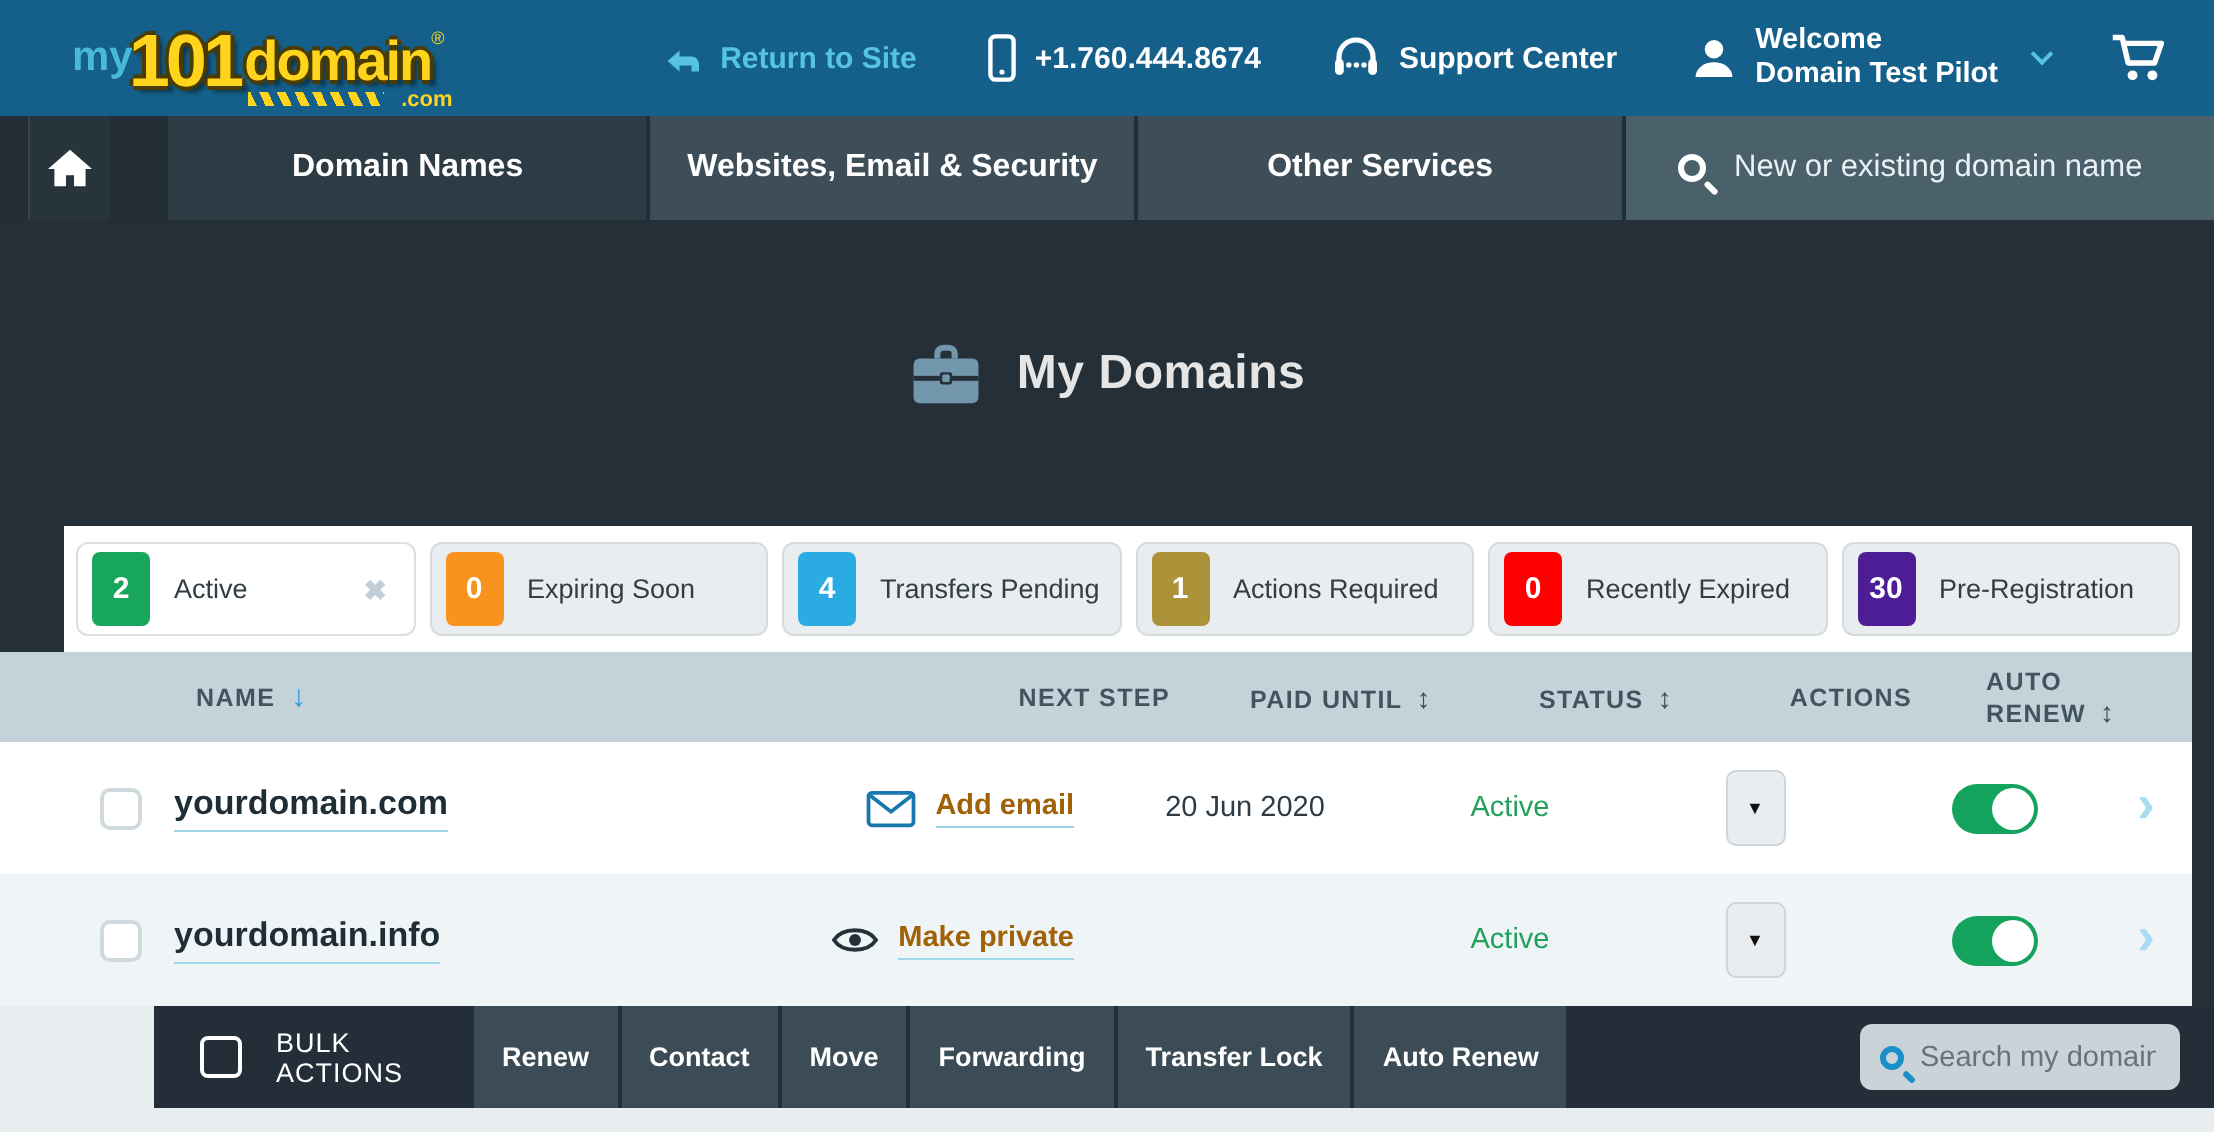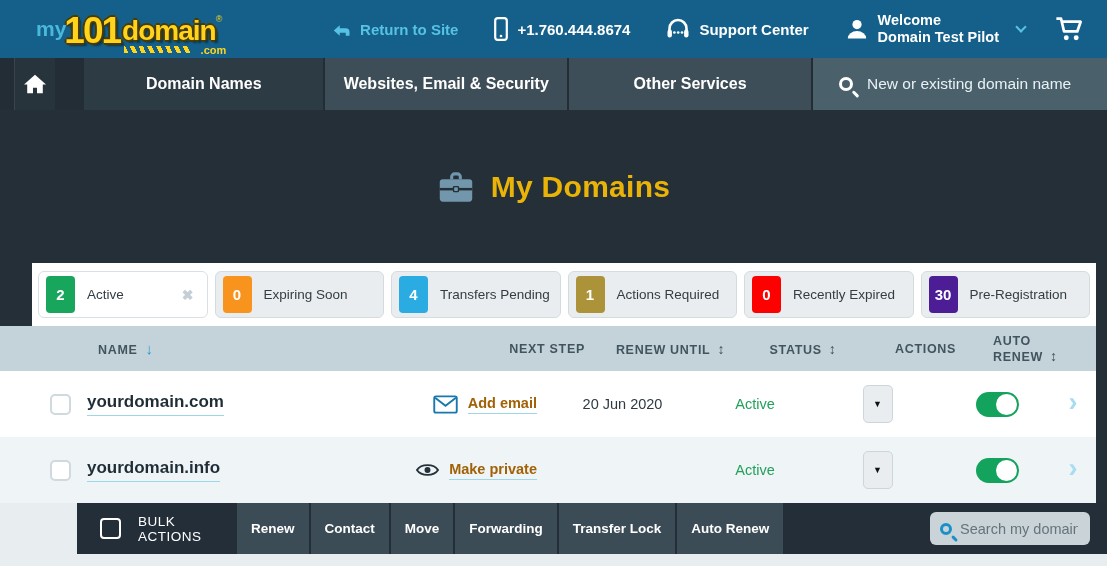--- a/index.html
+++ b/index.html
@@ -40,21 +40,21 @@
   .nav-search input::placeholder { color:#e9f1f5; opacity:1; }
 
   .mag { position:relative; display:inline-block; width:14px; height:14px; border:3px solid #fff; border-radius:50%; flex:none; }
   .mag::after { content:""; position:absolute; width:3.2px; height:8px; background:#fff; border-radius:2px;
            transform:rotate(-45deg); left:12px; top:10px; }
   .mag.blue { border-color:#1b90c8; } .mag.blue::after { background:#1b90c8; }
   .mag.sm { width:12px; height:12px; border-width:3px; } .mag.sm::after { height:7px; left:10px; top:9px; }
 
   
   .hero { height:153px; display:flex; align-items:center; justify-content:center; gap:16px; }
-  .hero h1 { color:#eab308; font-size:30px; font-weight:600; letter-spacing:.3px; }
+  .hero h1 { color:#e5e5e5; font-size:24px; font-weight:600; letter-spacing:.3px; }
 
   
   .chips { height:63px; margin:0 11px 0 32px; background:#fff; display:flex; align-items:center; padding:0 6px; gap:7px; }
   .chip { flex:1; height:47px; border-radius:6px; background:#e9edf0; border:1px solid #d4dce0; display:flex; align-items:center; cursor:pointer; }
   .chip.sel { background:#fff; border-color:#d9e0e5; }
   .badge { width:29px; height:37px; margin-left:7px; border-radius:4px; color:#fff; font-size:15px; font-weight:700;
            display:flex; align-items:center; justify-content:center; }
   .c0 .badge{background:#17a65b;} .c1 .badge{background:#f8941d;} .c2 .badge{background:#2aace2;}
   .c3 .badge{background:#ac9238;} .c4 .badge{background:#fd0100;} .c5 .badge{background:#4c1d95;}
   .chip-label { margin-left:12px; font-size:13.5px; color:#333d44; }
@@ -226,21 +226,21 @@
       <span class="chip-label">Pre-Registration</span>
     </div>
   </div>
 
   <div class="thead grid">
     <div class="th th-name">
       <span>NAME</span><span class="sort-desc">↓</span>
     </div>
     <div class="th th-next"><span>NEXT STEP</span></div>
     <div class="th th-c">
-      <span>RENEW UNTIL</span><span class="sort-both">↕</span>
+      <span>PAID UNTIL</span><span class="sort-both">↕</span>
     </div>
     <div class="th th-c">
       <span>STATUS</span><span class="sort-both">↕</span>
     </div>
     <div class="th th-c"><span>ACTIONS</span></div>
     <div class="th th-c">
       <span>AUTO RENEW</span><span class="sort-both">↕</span>
     </div>
     <div></div>
   </div>

